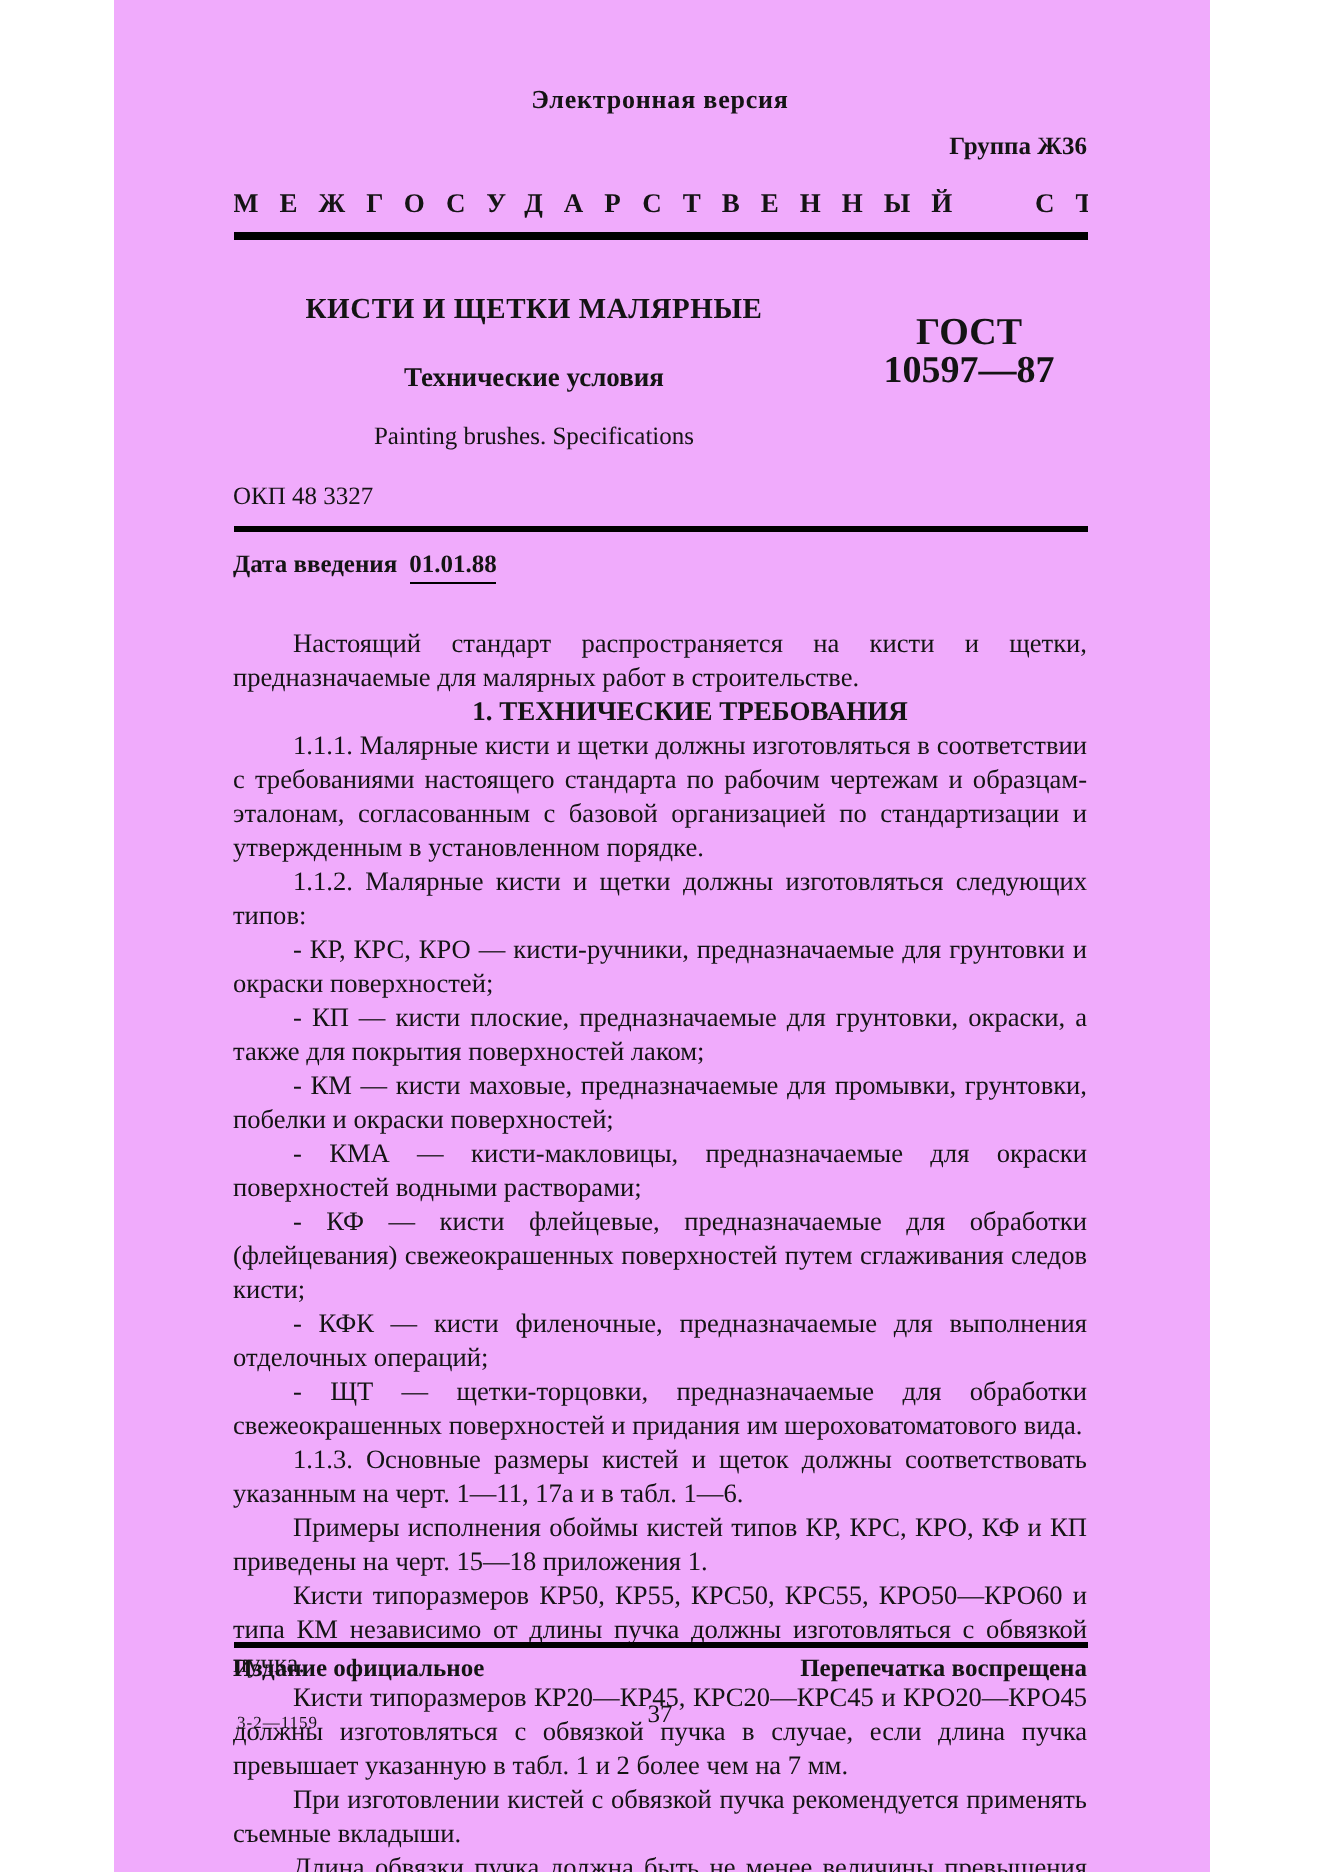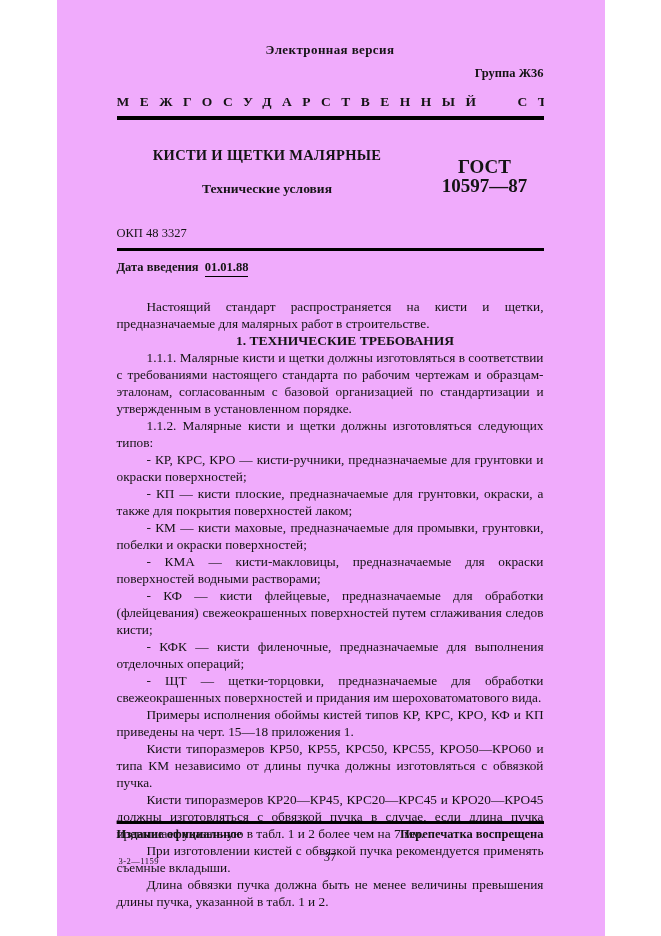--- a/index.html
+++ b/index.html
@@ -107,20 +107,21 @@
   <div class="group-label">Группа Ж36</div>
 
   <div class="standard-type">МЕЖГОСУДАРСТВЕННЫЙ СТАНДАРТ</div>
 
   <div class="rule"></div>
 
   <div class="title-row">
     <div class="title-left">
       <div class="doc-title">КИСТИ И ЩЕТКИ МАЛЯРНЫЕ</div>
       <div class="doc-subtitle">Технические условия</div>
+      <div class="doc-subtitle-en">Painting brushes. Specifications</div>
     </div>
     <div class="gost-block">
       <div>ГОСТ</div>
       <div>10597—87</div>
     </div>
   </div>
 
   <div class="okp">ОКП 48 3327</div>
 
   <div class="rule thin"></div>
@@ -137,20 +138,21 @@
 
     <p>1.1.1. Малярные кисти и щетки должны изготовляться в соответствии с требованиями настоящего стандарта по рабочим чертежам и образцам-эталонам, согласованным с базовой организацией по стандартизации и утвержденным в установленном порядке.</p>
     <p>1.1.2. Малярные кисти и щетки должны изготовляться следующих типов:</p>
     <p>- КР, КРС, КРО — кисти-ручники, предназначаемые для грунтовки и окраски поверхностей;</p>
     <p>- КП — кисти плоские, предназначаемые для грунтовки, окраски, а также для покрытия поверхностей лаком;</p>
     <p>- КМ — кисти маховые, предназначаемые для промывки, грунтовки, побелки и окраски поверхностей;</p>
     <p>- КМА — кисти-макловицы, предназначаемые для окраски поверхностей водными растворами;</p>
     <p>- КФ — кисти флейцевые, предназначаемые для обработки (флейцевания) свежеокрашенных поверхностей путем сглаживания следов кисти;</p>
     <p>- КФК — кисти филеночные, предназначаемые для выполнения отделочных операций;</p>
     <p>- ЩТ — щетки-торцовки, предназначаемые для обработки свежеокрашенных поверхностей и придания им шероховатоматового вида.</p>
+    <p>1.1.3. Основные размеры кистей и щеток должны соответствовать указанным на черт. 1—11, 17а и в табл. 1—6.</p>
     <p>Примеры исполнения обоймы кистей типов КР, КРС, КРО, КФ и КП приведены на черт. 15—18 приложения 1.</p>
     <p>Кисти типоразмеров КР50, КР55, КРС50, КРС55, КРО50—КРО60 и типа КМ независимо от длины пучка должны изготовляться с обвязкой пучка.</p>
     <p>Кисти типоразмеров КР20—КР45, КРС20—КРС45 и КРО20—КРО45 должны изготовляться с обвязкой пучка в случае, если длина пучка превышает указанную в табл. 1 и 2 более чем на 7 мм.</p>
     <p>При изготовлении кистей с обвязкой пучка рекомендуется применять съемные вкладыши.</p>
     <p>Длина обвязки пучка должна быть не менее величины превышения длины пучка, указанной в табл. 1 и 2.</p>
   </div>
 
   <div class="footer-rule"></div>
 
   <div class="footer-line">

